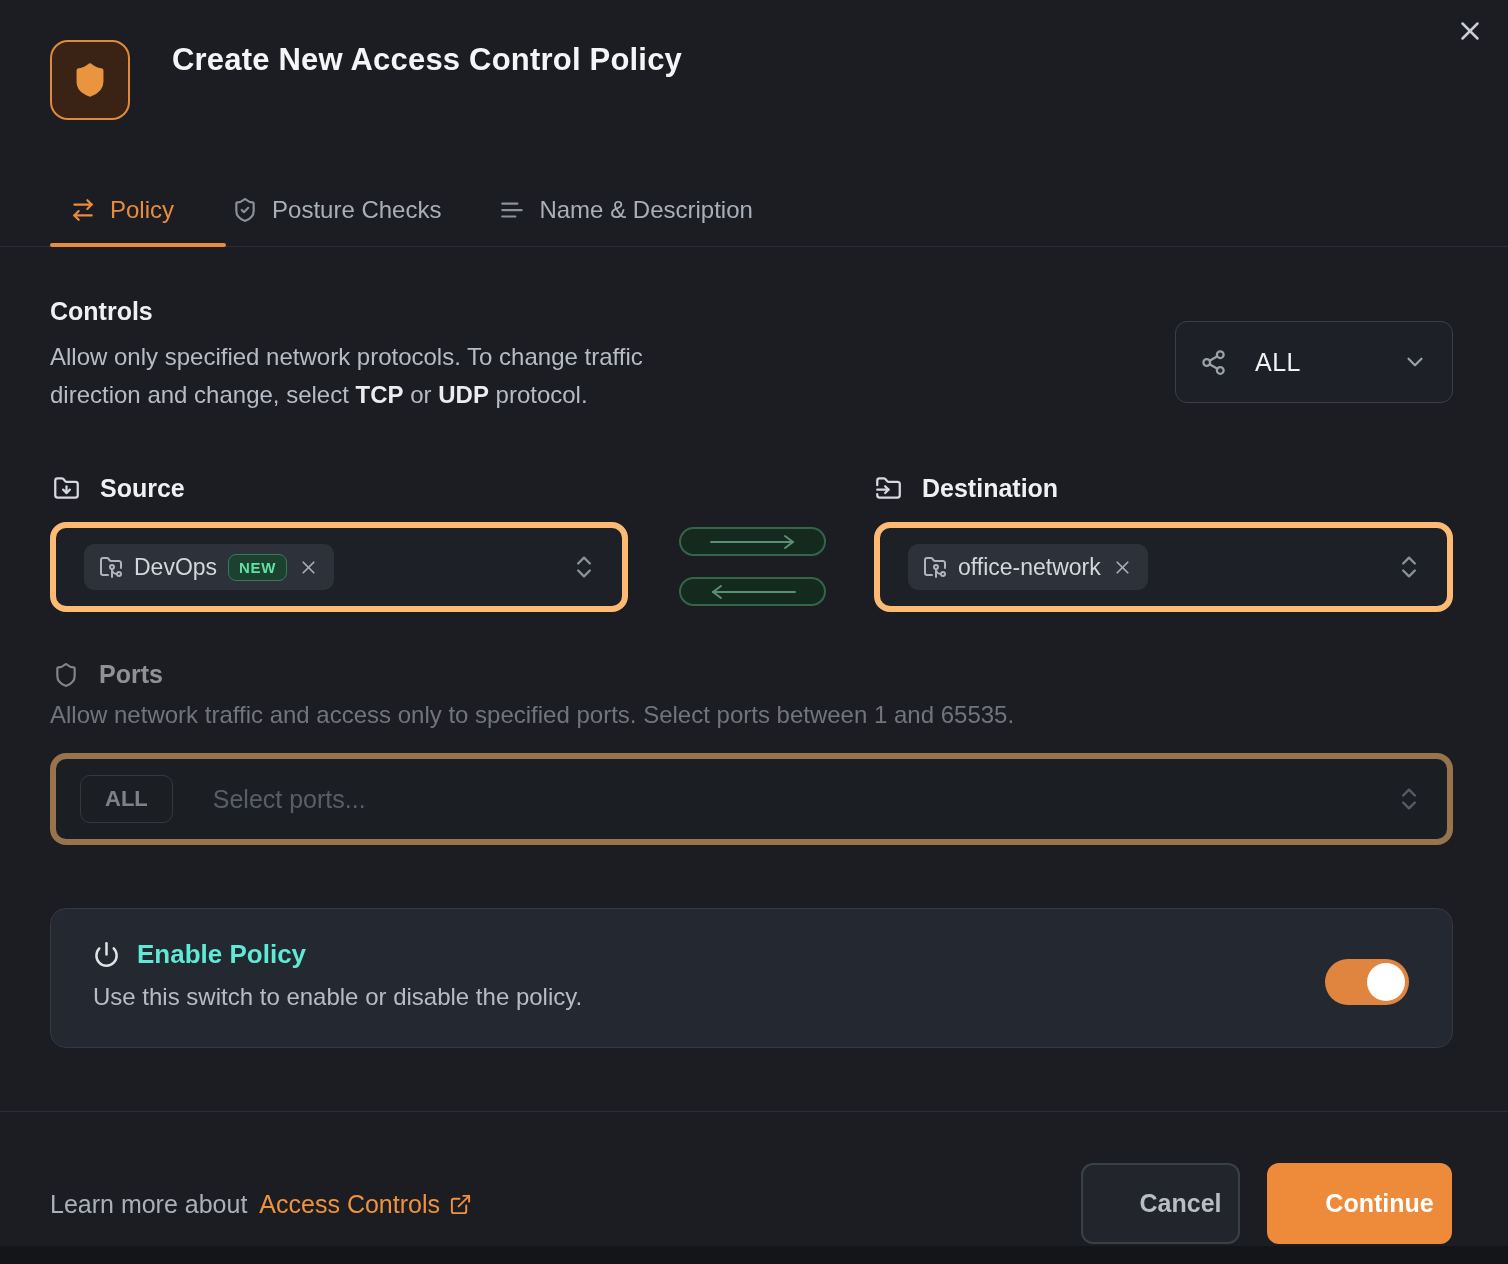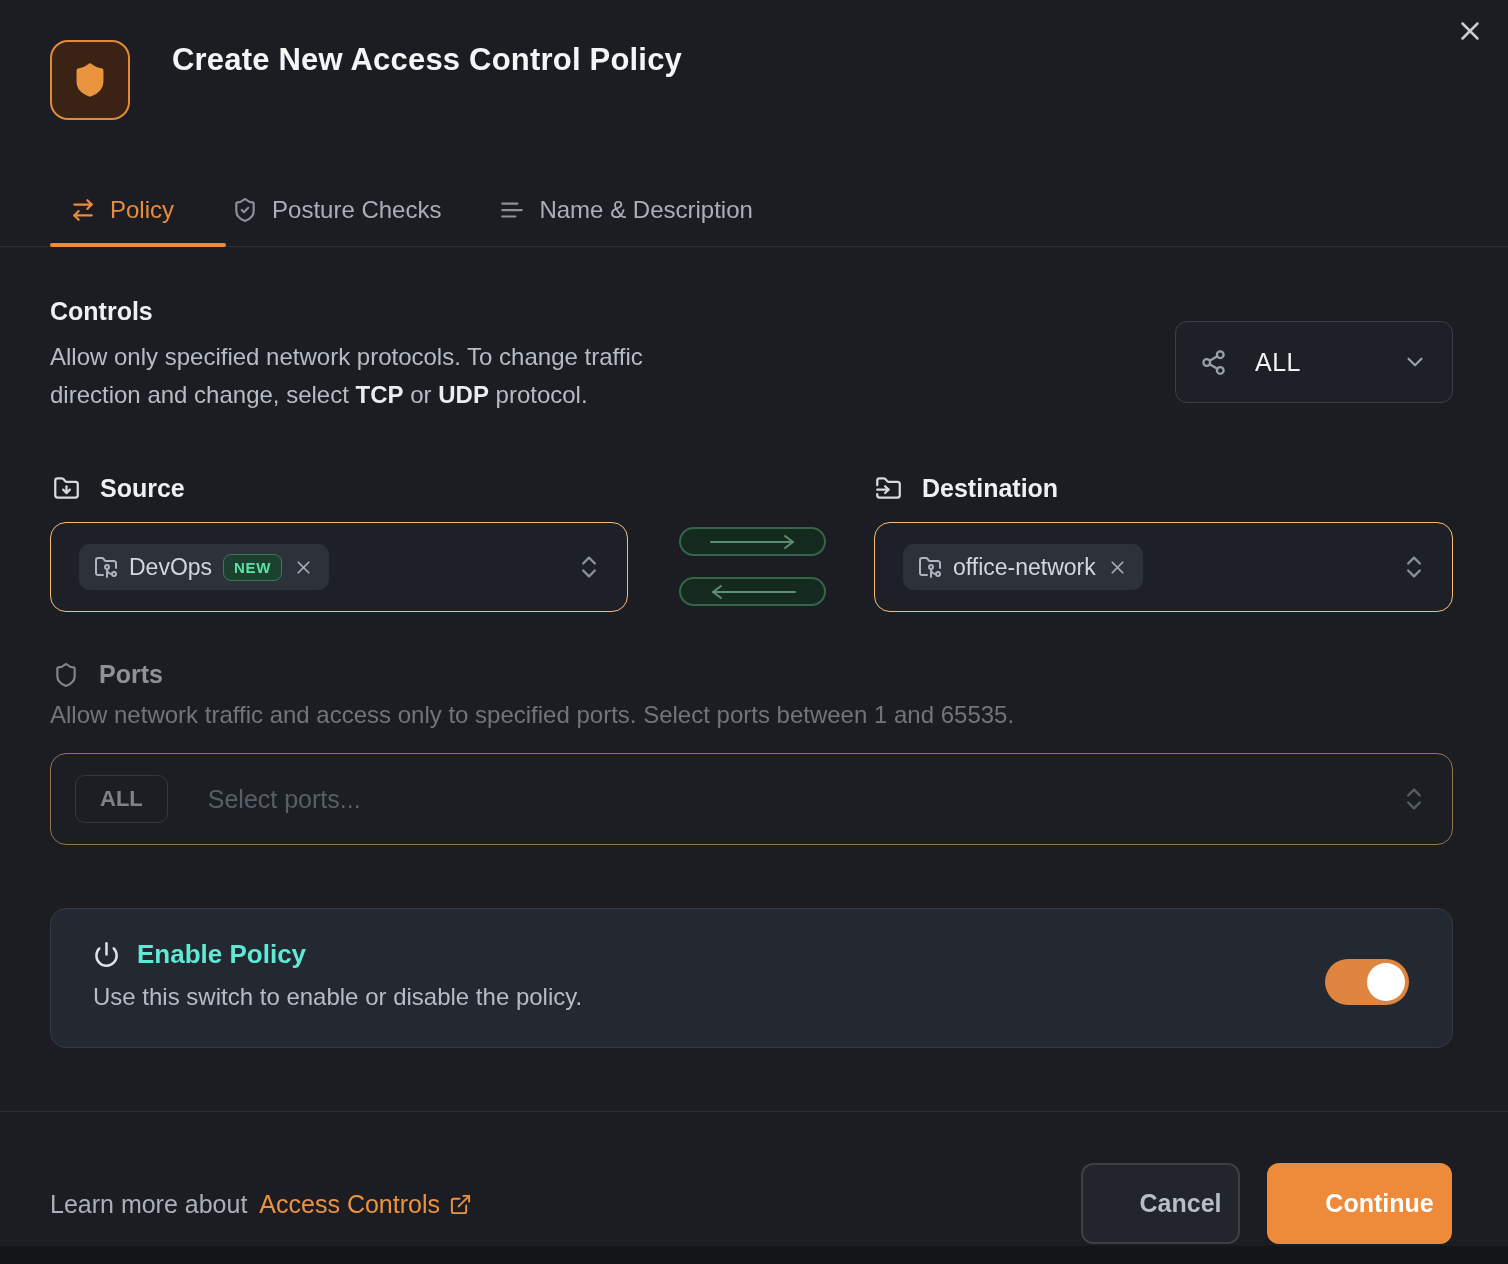--- a/index.html
+++ b/index.html
@@ -37,21 +37,21 @@
                    padding:0 24px;cursor:pointer;}
   .protocol-select .val{margin-left:28px;font-size:25px;font-weight:500;color:#F0F2F4;letter-spacing:.5px;}
   .protocol-select .ticon{color:#9AA1AB;}
   .protocol-select .chev{margin-left:auto;color:#9AA1AB;}
 
   
   .field-label{position:absolute;display:flex;align-items:center;gap:20px;font-size:25px;font-weight:700;color:#EEF0F2;}
   .field-label .ficon{color:#D6DAE0;}
   .src-label{left:53px;top:474px;}
   .dst-label{left:875px;top:474px;}
-  .select-box{position:absolute;height:90px;box-sizing:border-box;border:1px solid #fdba74;border-radius:16px;
+  .select-box{position:absolute;height:90px;box-sizing:border-box;border:6px solid #fdba74;border-radius:16px;
               background:#1D2026;display:flex;align-items:center;padding:0 24px;cursor:pointer;}
   .src-select{left:50px;top:522px;width:578px;}
   .dst-select{left:874px;top:522px;width:579px;gap:13px;}
   .select-box .chevs{margin-left:auto;color:#8A919B;}
   .tag-chip{display:flex;align-items:center;gap:11px;height:46px;background:#2C313A;border-radius:10px;
             padding:0 15px;margin-left:4px;}
   .tag-chip .gicon{color:#AEB4BD;}
   .tag-chip .tlabel{font-size:23px;color:#D3D7DD;}
   .tag-chip .tx{color:#A7ADB6;cursor:pointer;}
   .badge-new{font-size:15px;font-weight:700;letter-spacing:.6px;color:#5EE2A0;background:#1D4130;

